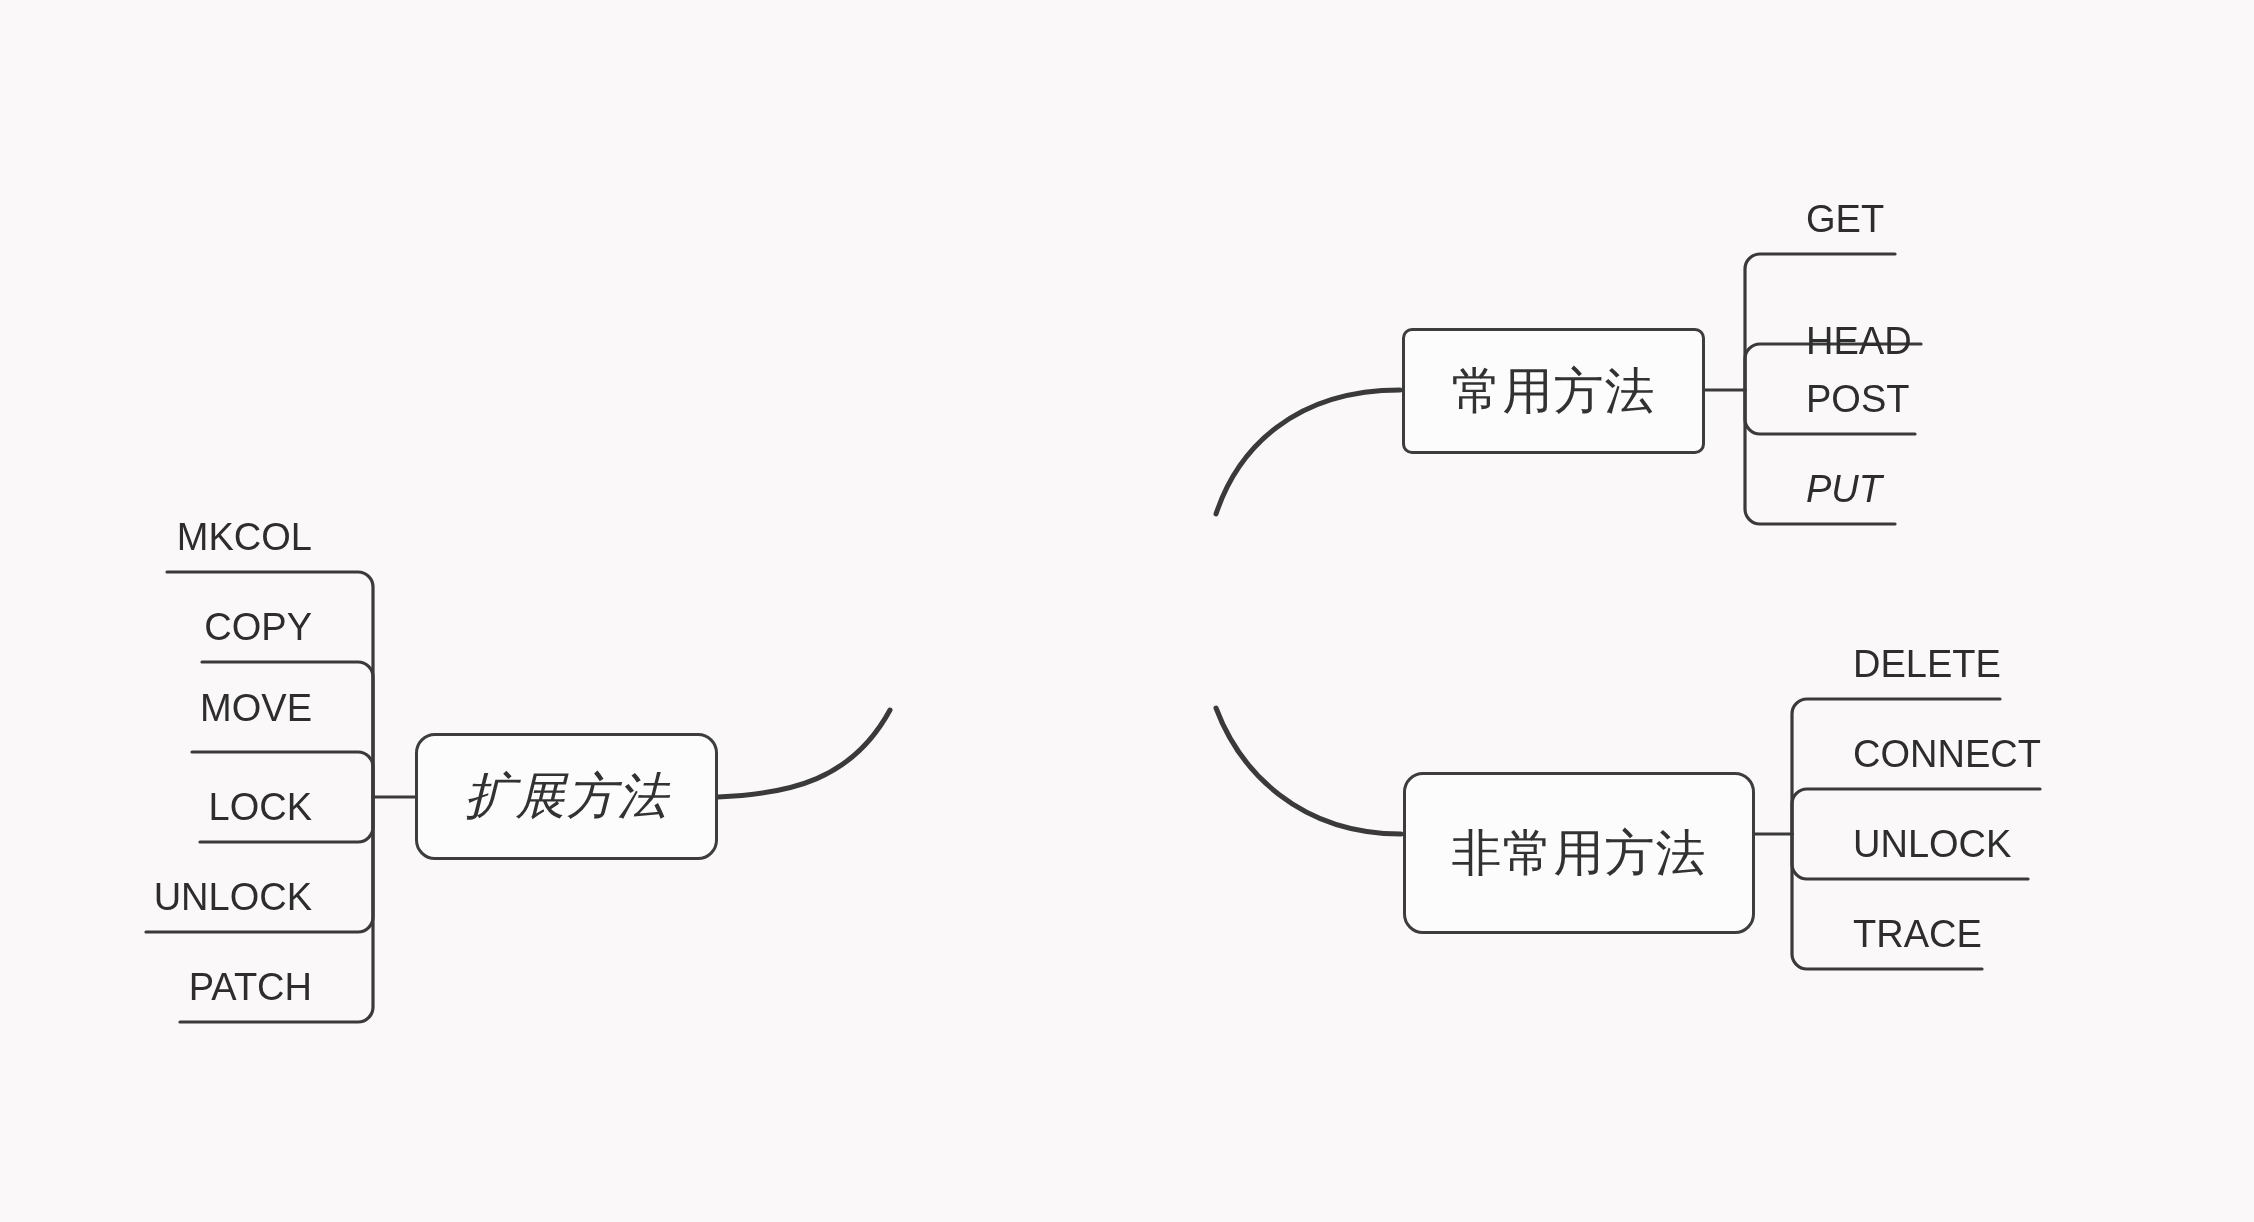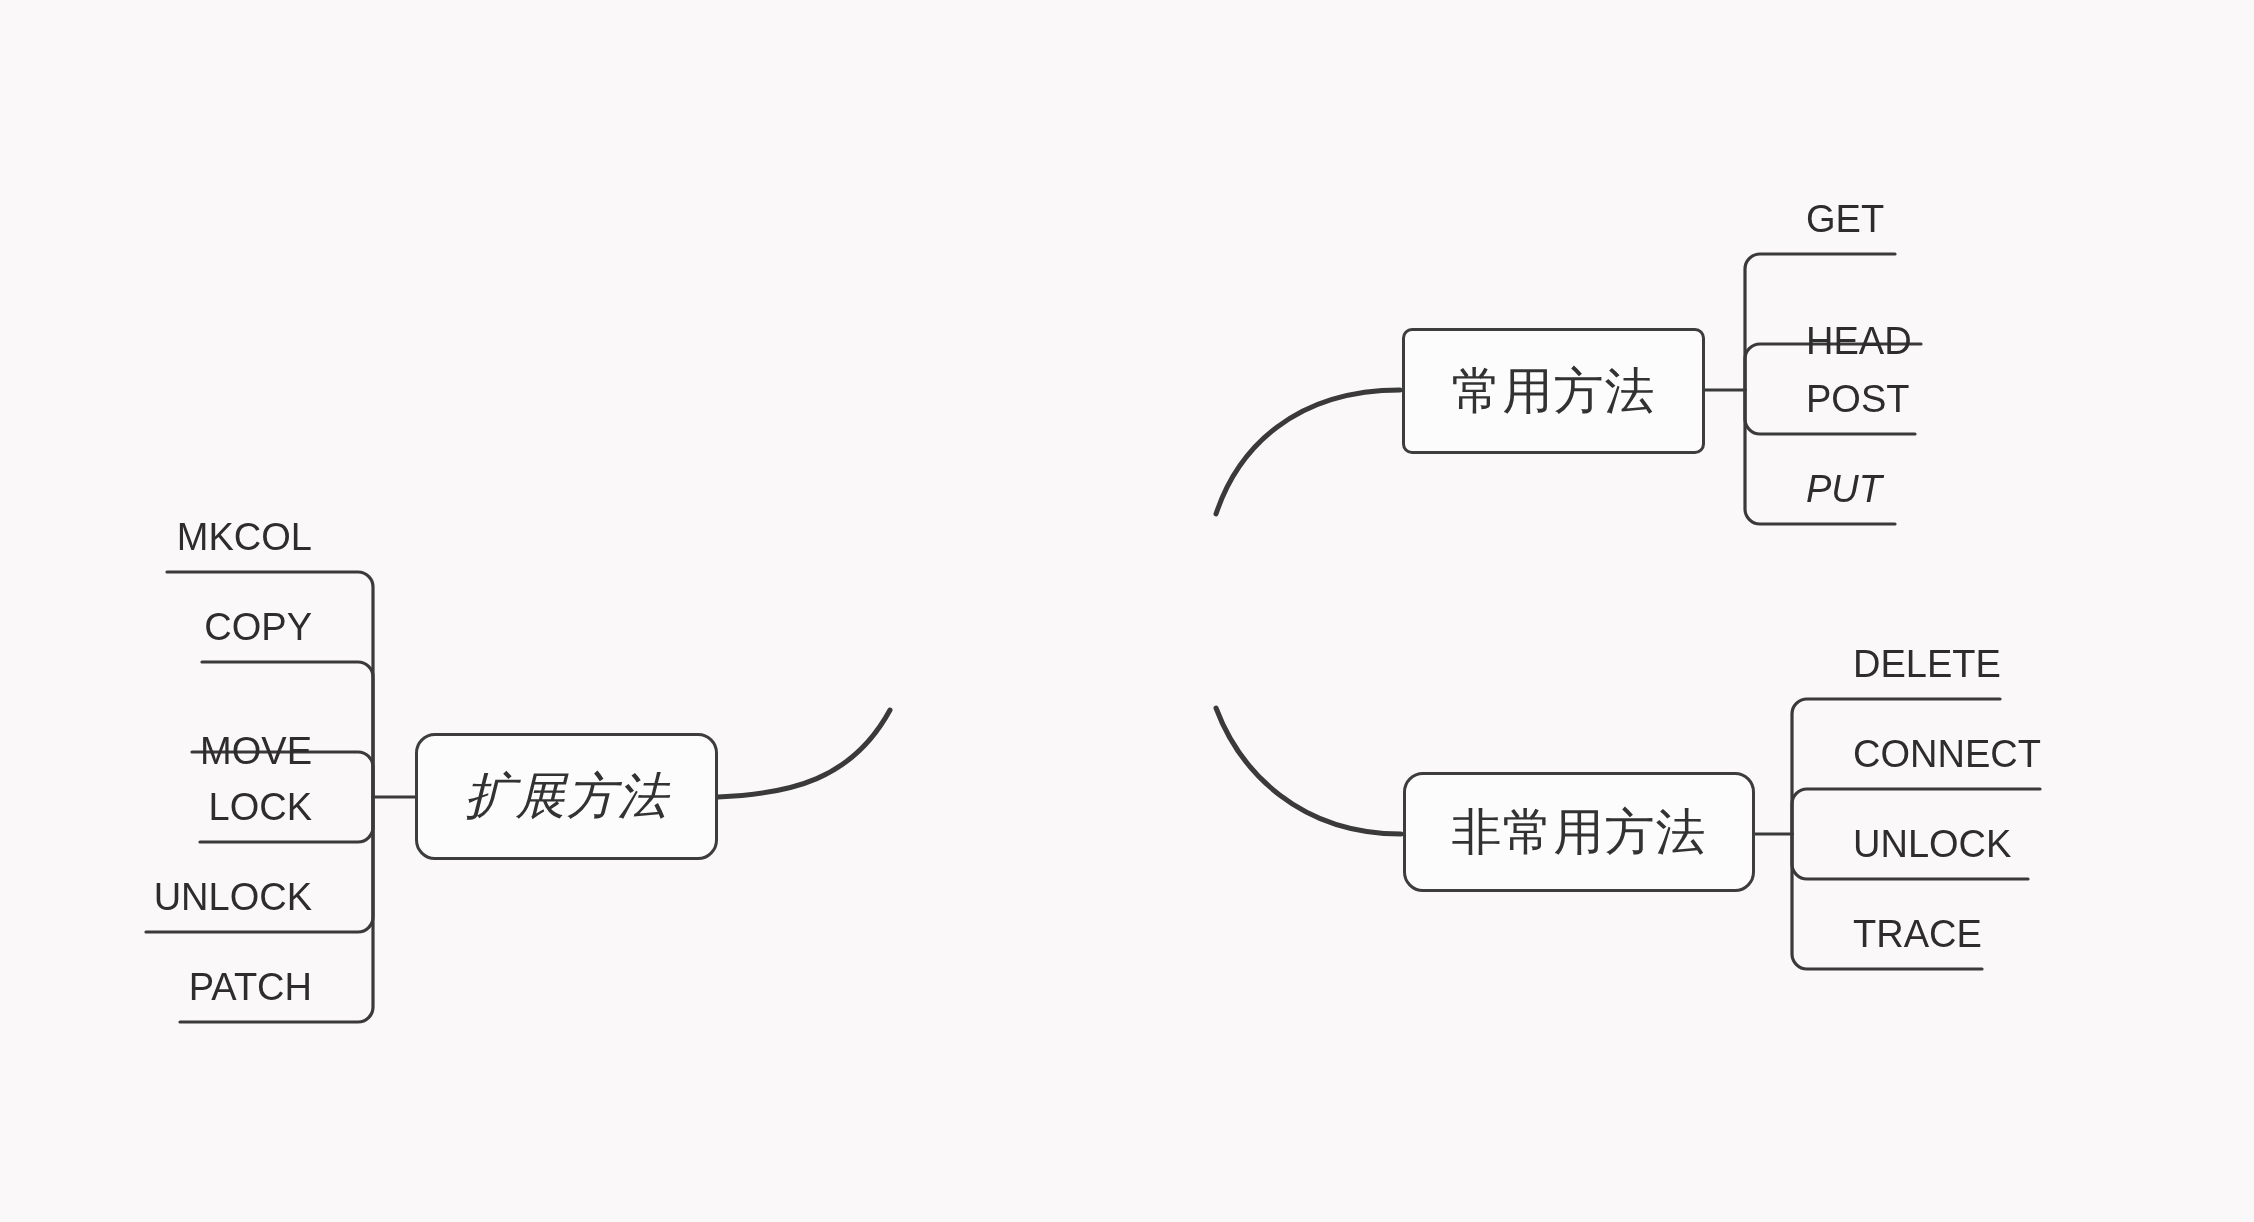--- a/index.html
+++ b/index.html
@@ -100,34 +100,34 @@
     <path class="branch" d="M373 797 V677 A15 15 0 0 0 358 662 H202"></path>
     <path class="branch" d="M373 797 V767 A15 15 0 0 0 358 752 H192"></path>
     <path class="branch" d="M373 797 V827 A15 15 0 0 1 358 842 H200"></path>
     <path class="branch" d="M373 797 V917 A15 15 0 0 1 358 932 H146"></path>
     <path class="branch" d="M373 797 V1007 A15 15 0 0 1 358 1022 H180"></path>
   </svg>
 
 
   <div class="topic" style="left:1402px; top:328px; width:303px; height:126px;border-radius:10px;">常用方法</div>
 
-  <div class="topic" style="left:1403px; top:772px; width:352px; height:120px;">非常用方法</div>
+  <div class="topic" style="left:1403px; top:772px; width:352px; height:162px;">非常用方法</div>
 
   <div class="topic" style="left:415px; top:733px; width:303px; height:127px;font-style:italic;">扩展方法</div>
 
   <div class="child-label" style="left:1806px; top:199px;">GET</div>
   <div class="child-label" style="left:1806px; top:289px;margin-top:32px;">HEAD</div>
   <div class="child-label" style="left:1806px; top:379px;">POST</div>
   <div class="child-label" style="left:1806px; top:469px;font-style:italic;">PUT</div>
 
   <div class="child-label" style="left:1853px; top:644px;">DELETE</div>
   <div class="child-label" style="left:1853px; top:734px;">CONNECT</div>
   <div class="child-label" style="left:1853px; top:824px;">UNLOCK</div>
   <div class="child-label" style="left:1853px; top:914px;">TRACE</div>
 
   <div class="child-label right-align" style="right:1942px; top:517px;">MKCOL</div>
   <div class="child-label right-align" style="right:1942px; top:607px;">COPY</div>
-  <div class="child-label right-align" style="right:1942px; top:731px;">MOVE</div>
+  <div class="child-label right-align" style="right:1942px; top:688px;">MOVE</div>
   <div class="child-label right-align" style="right:1942px; top:787px;">LOCK</div>
   <div class="child-label right-align" style="right:1942px; top:877px;">UNLOCK</div>
   <div class="child-label right-align" style="right:1942px; top:967px;">PATCH</div>
 
 </div>
 
 </body></html>

